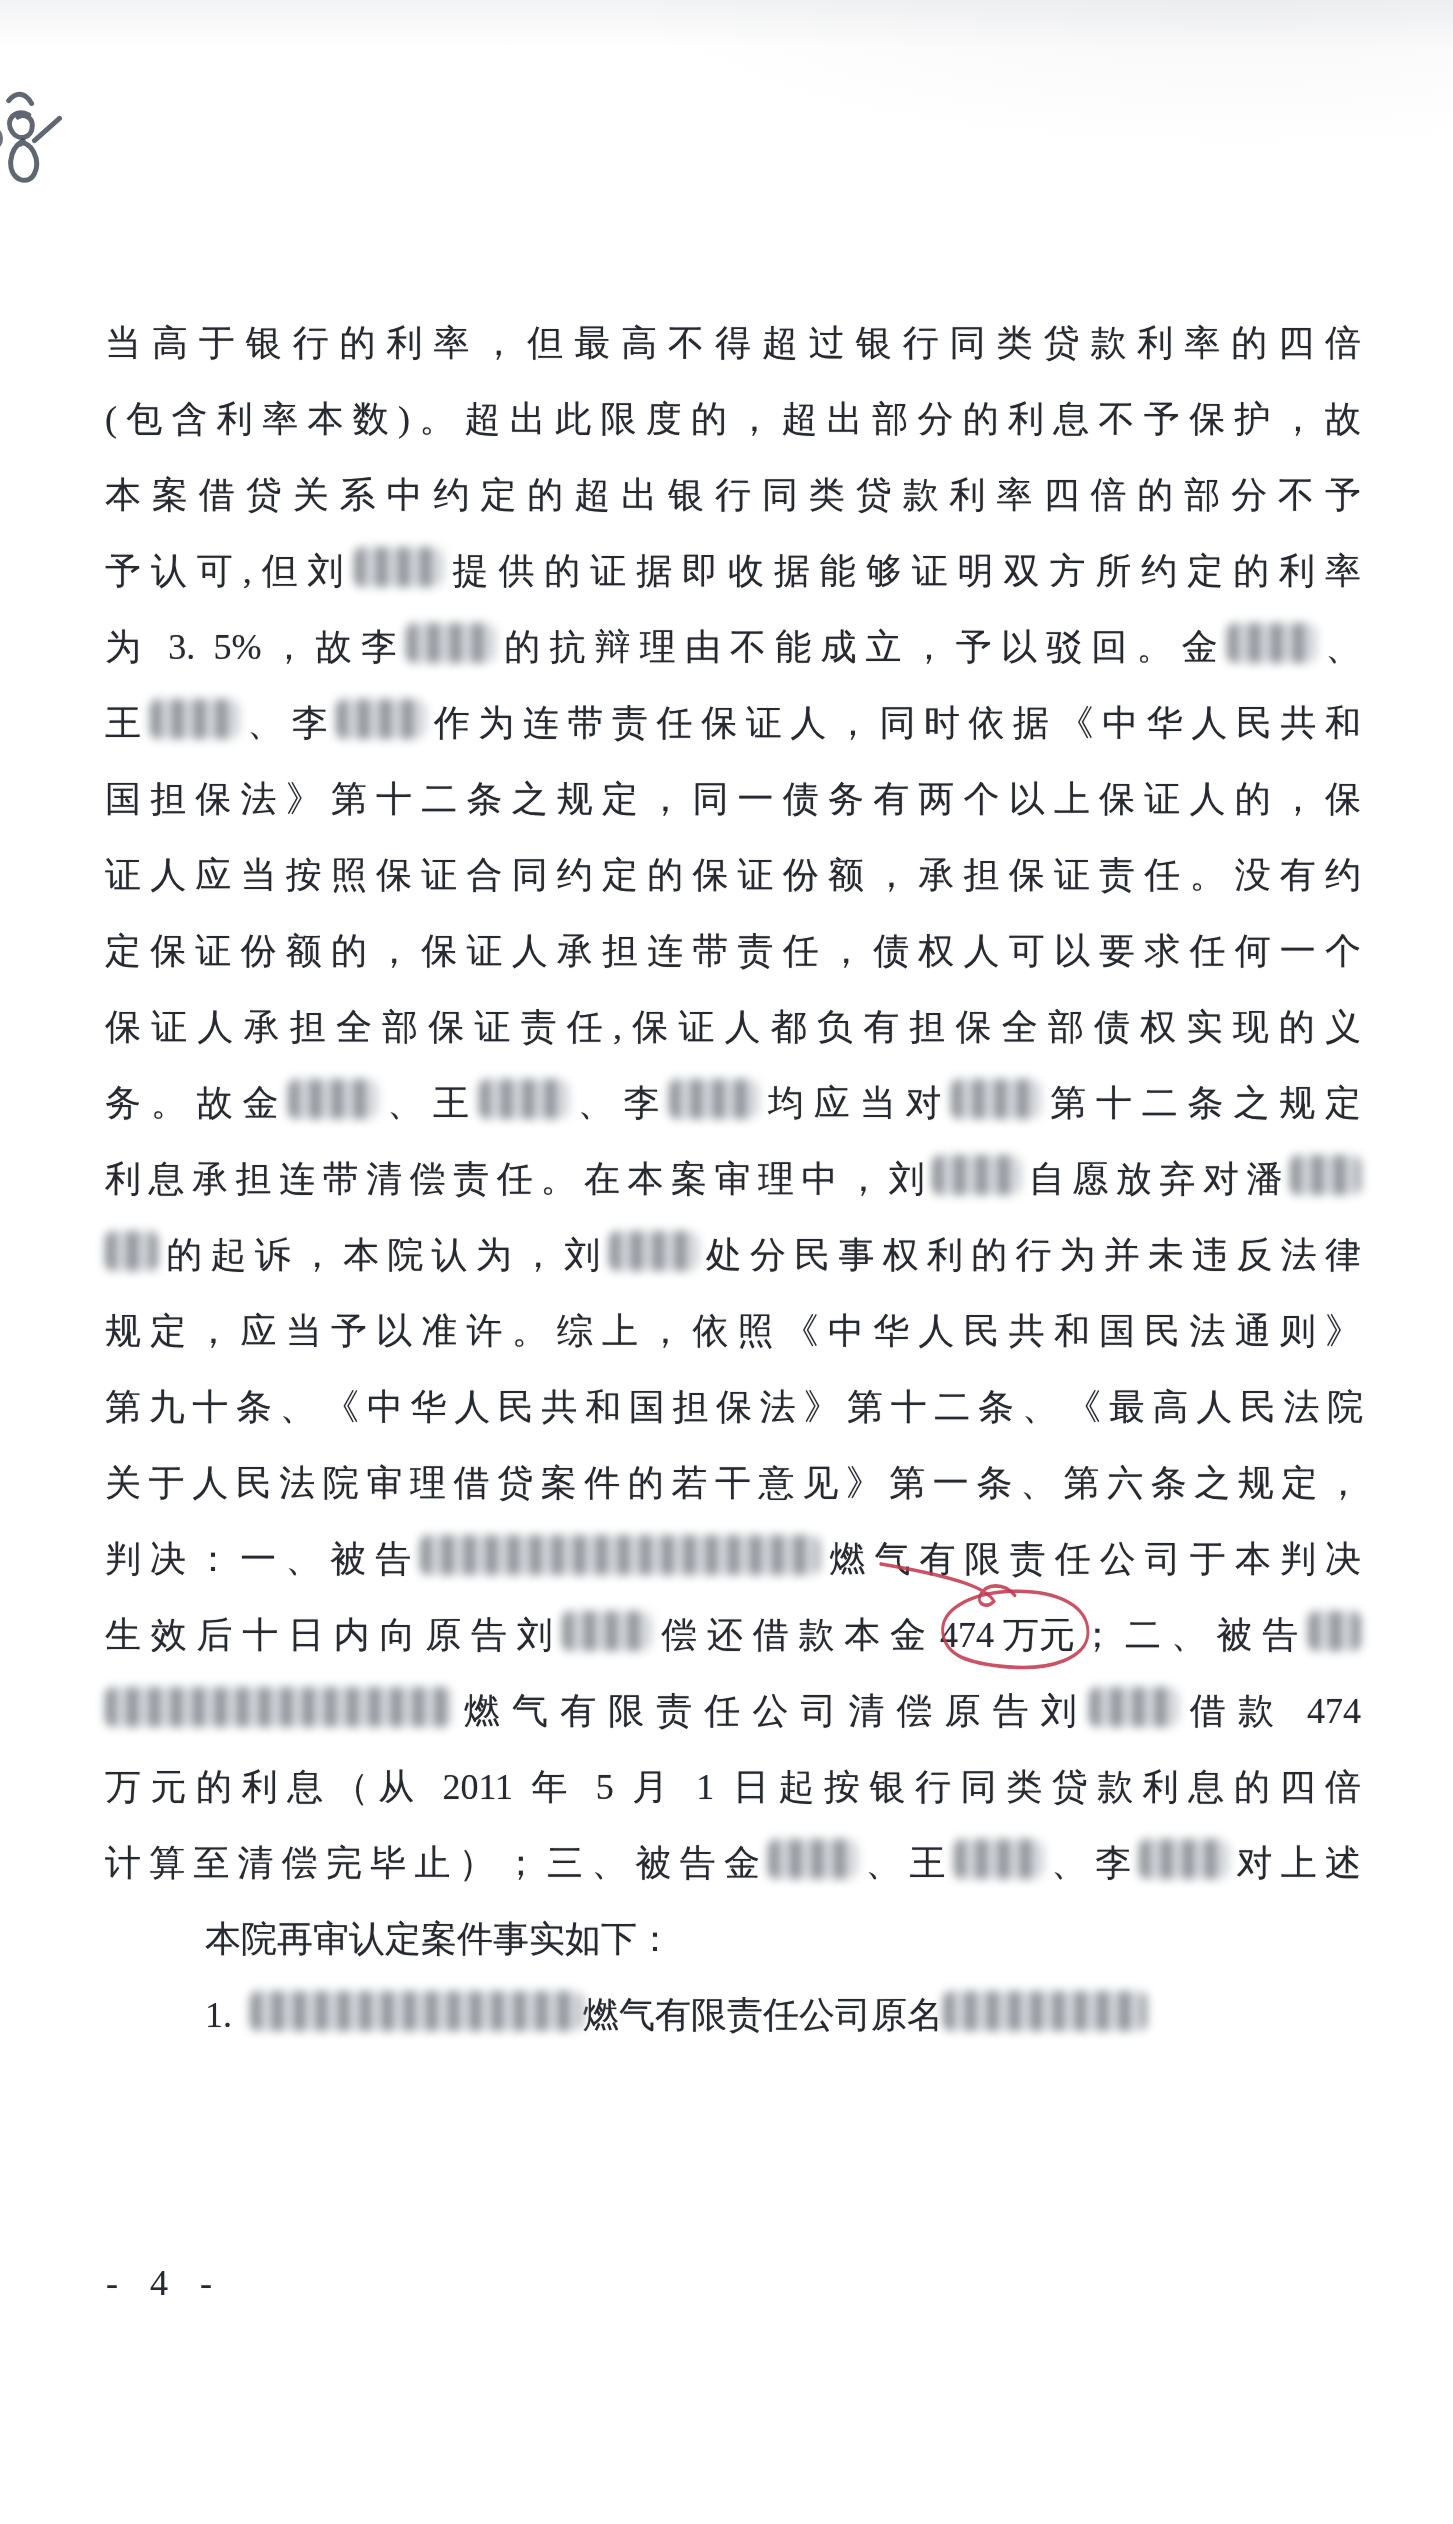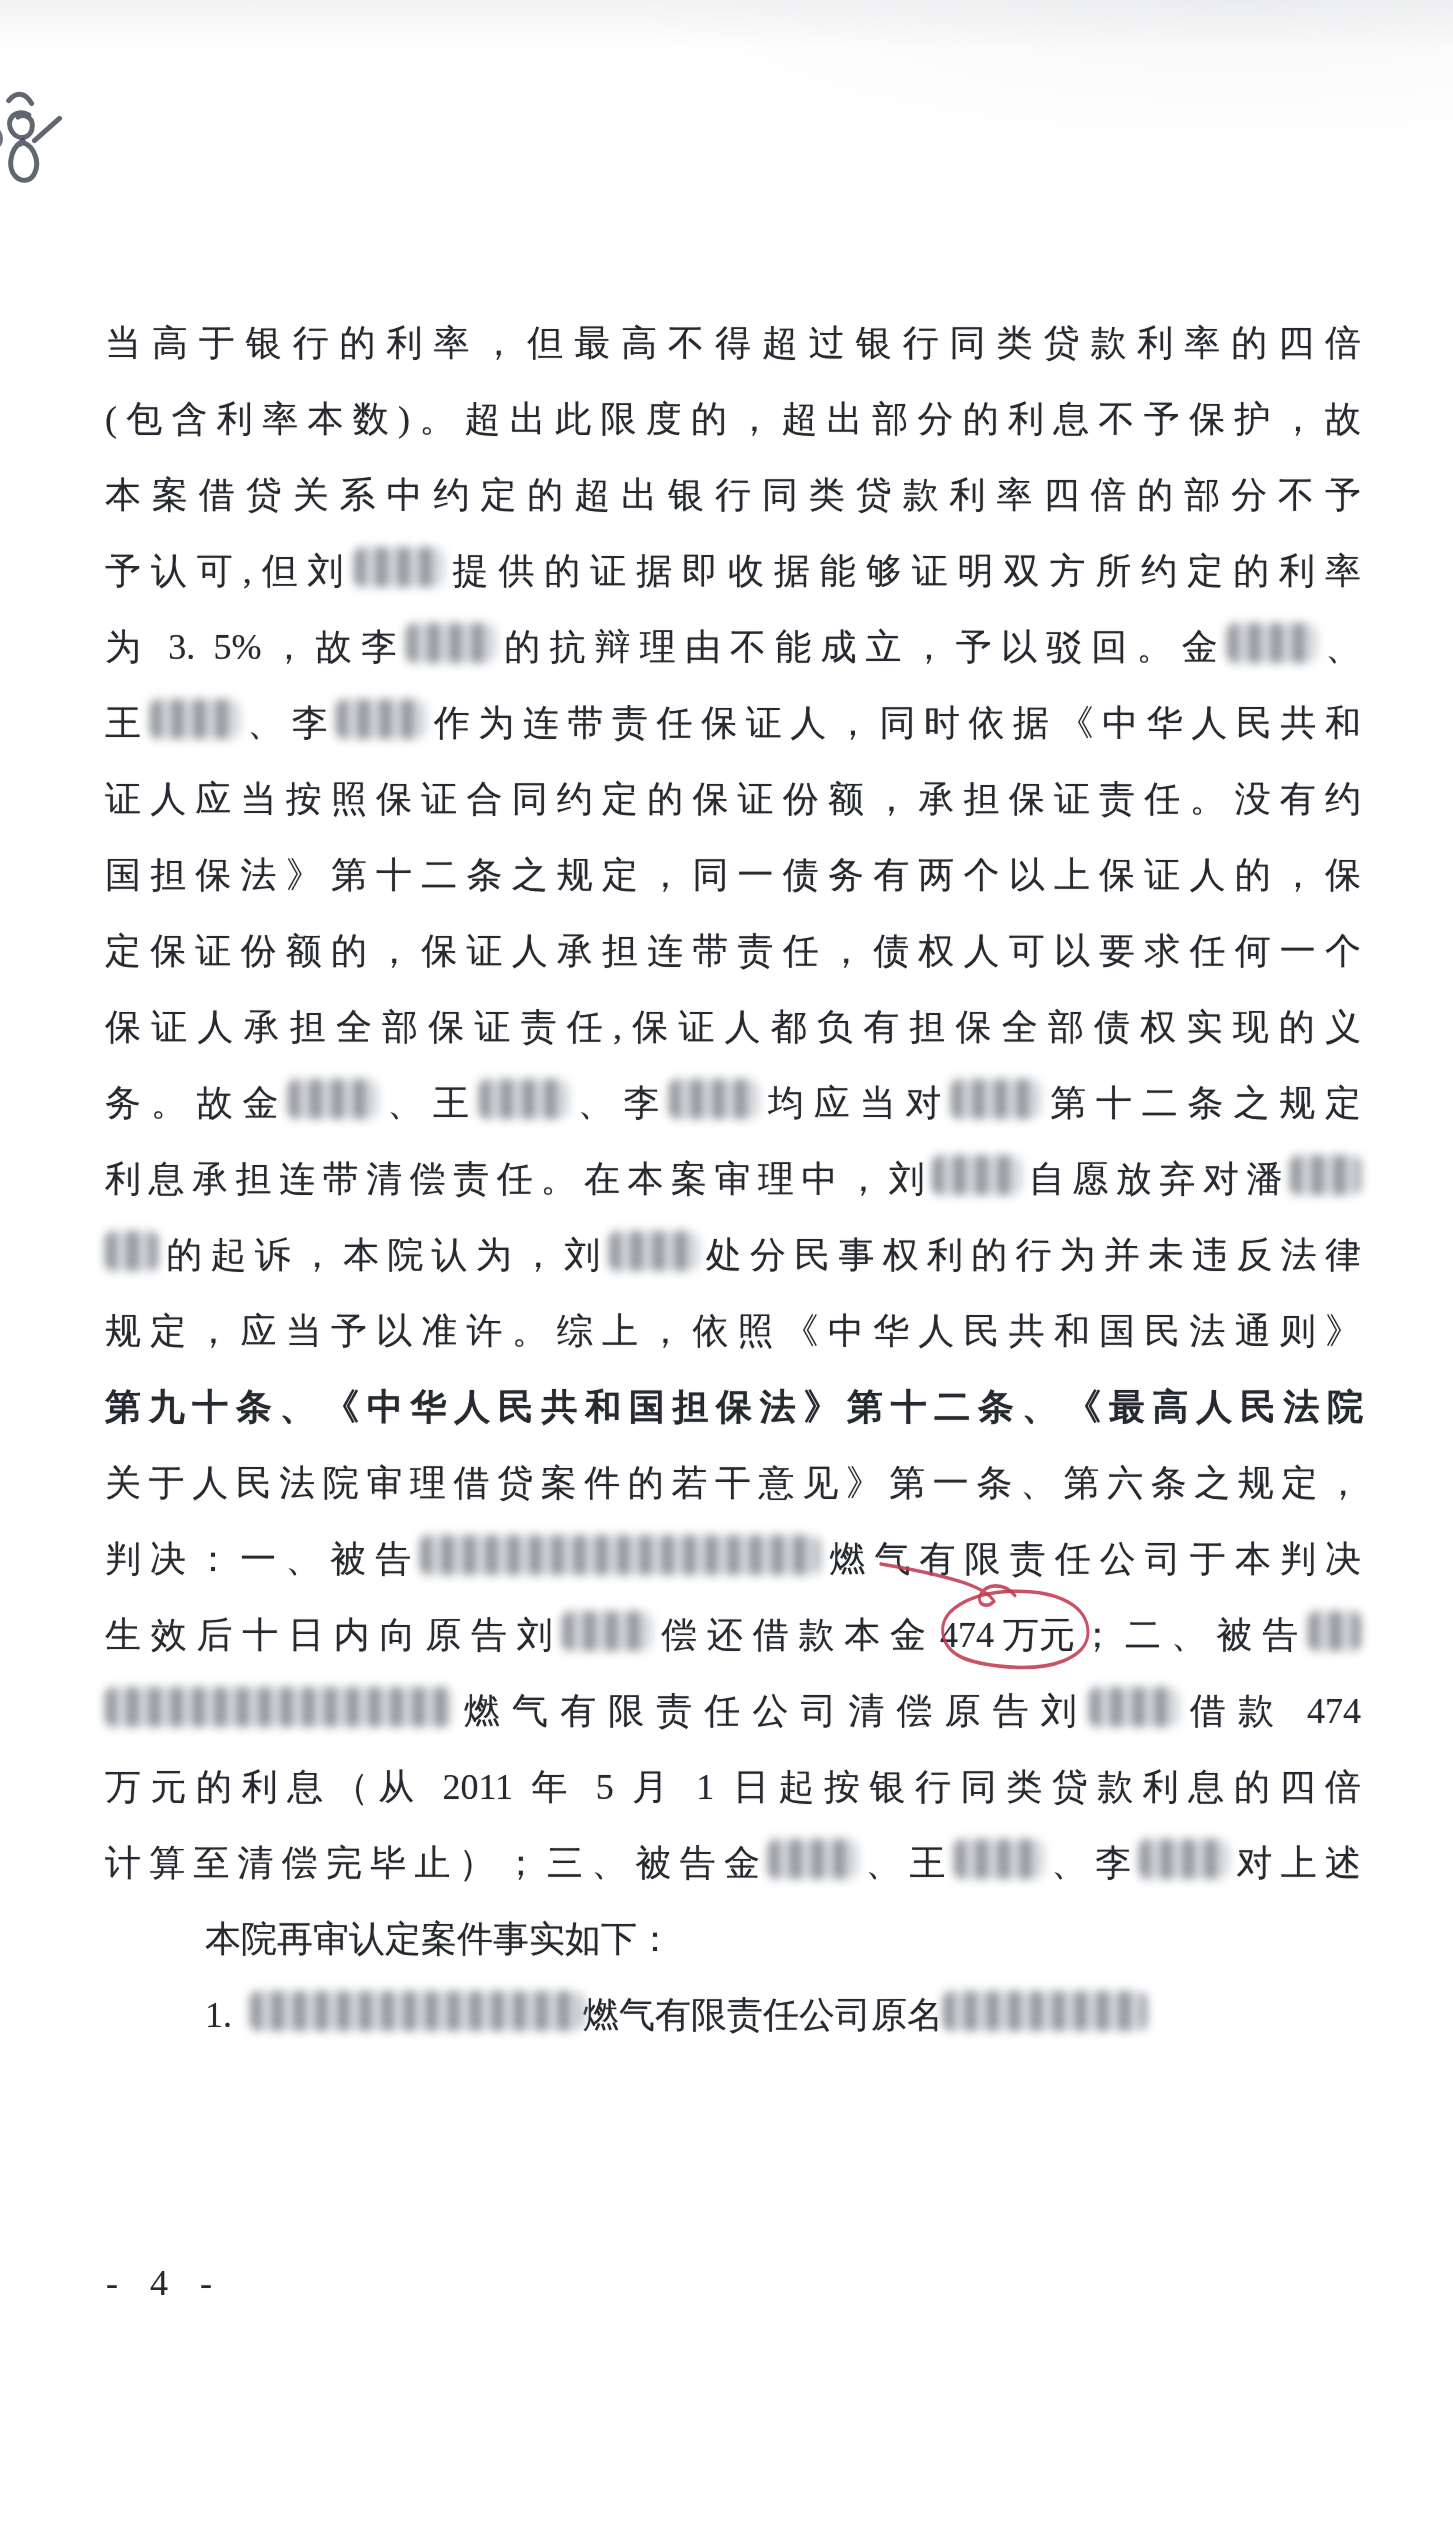--- a/index.html
+++ b/index.html
@@ -31,21 +31,21 @@
     line-height:76px;
     font-size:36px;
     color:var(--ink);
     white-space:nowrap;
     text-align:justify;
     text-align-last:justify;
     text-justify:inter-character;
     text-shadow:0 0 1.1px rgba(38,41,47,.42);
   }
   .line.nj{text-align:left;text-align-last:left;}
-  .line.sq{letter-spacing:-2.2px;font-weight:bold;}
+  .line.sq{letter-spacing:-2.2px;}
   .redact{
     display:inline-block;
     height:40px;
     vertical-align:-4.3px;
     border-radius:8.6px;
     background:repeating-linear-gradient(90deg,#575d66 0 10.8px,#c6cad0 10.8px 22px);
     filter:blur(5px);
     opacity:.68;
   }
   .circled{position:relative;display:inline-block;padding:0 4.3px;}
@@ -80,22 +80,22 @@
   </svg>
 </div>
 
 <div class="textblock">
     <div class="line"><span>当高于银行的利率，但最高不得超过银行同类贷款利率的四倍</span></div>
     <div class="line"><span>(包含利率本数)。超出此限度的，超出部分的利息不予保护，故</span></div>
     <div class="line"><span>本案借贷关系中约定的超出银行同类贷款利率四倍的部分不予</span></div>
     <div class="line"><span>予认可,但刘</span><span class="redact" style="width: 89px;"></span><span>提供的证据即收据能够证明双方所约定的利率</span></div>
     <div class="line"><span>为 3. 5%，故李</span><span class="redact" style="width: 89px;"></span><span>的抗辩理由不能成立，予以驳回。金</span><span class="redact" style="width: 89px;"></span><span>、</span></div>
     <div class="line"><span>王</span><span class="redact" style="width: 89px;"></span><span>、李</span><span class="redact" style="width: 89px;"></span><span>作为连带责任保证人，同时依据《中华人民共和</span></div>
+    <div class="line"><span>国担保法》第十二条之规定，同一债务有两个以上保证人的，保</span></div>
     <div class="line"><span>证人应当按照保证合同约定的保证份额，承担保证责任。没有约</span></div>
-    <div class="line"><span>国担保法》第十二条之规定，同一债务有两个以上保证人的，保</span></div>
     <div class="line"><span>定保证份额的，保证人承担连带责任，债权人可以要求任何一个</span></div>
     <div class="line"><span>保证人承担全部保证责任,保证人都负有担保全部债权实现的义</span></div>
     <div class="line"><span>务。故金</span><span class="redact" style="width: 89px;"></span><span>、王</span><span class="redact" style="width: 89px;"></span><span>、李</span><span class="redact" style="width: 89px;"></span><span>均应当对</span><span class="redact" style="width: 89px;"></span><span>第十二条之规定</span></div>
     <div class="line"><span>利息承担连带清偿责任。在本案审理中，刘</span><span class="redact" style="width: 89px;"></span><span>自愿放弃对潘</span><span class="redact" style="width: 71px;"></span></div>
     <div class="line"><span class="redact" style="width: 53px;"></span><span>的起诉，本院认为，刘</span><span class="redact" style="width: 89px;"></span><span>处分民事权利的行为并未违反法律</span></div>
     <div class="line"><span>规定，应当予以准许。综上，依照《中华人民共和国民法通则》</span></div>
     <div class="line sq"><span>第九十条、《中华人民共和国担保法》第十二条、《最高人民法院</span></div>
     <div class="line"><span>关于人民法院审理借贷案件的若干意见》第一条、第六条之规定，</span></div>
     <div class="line"><span>判决：一、被告</span><span class="redact" style="width: 400px;"></span><span>燃气有限责任公司于本判决</span></div>
     <div class="line"><span>生效后十日内向原告刘</span><span class="redact" style="width: 89px;"></span><span>偿还借款本金</span><span class="circled">474 万元

